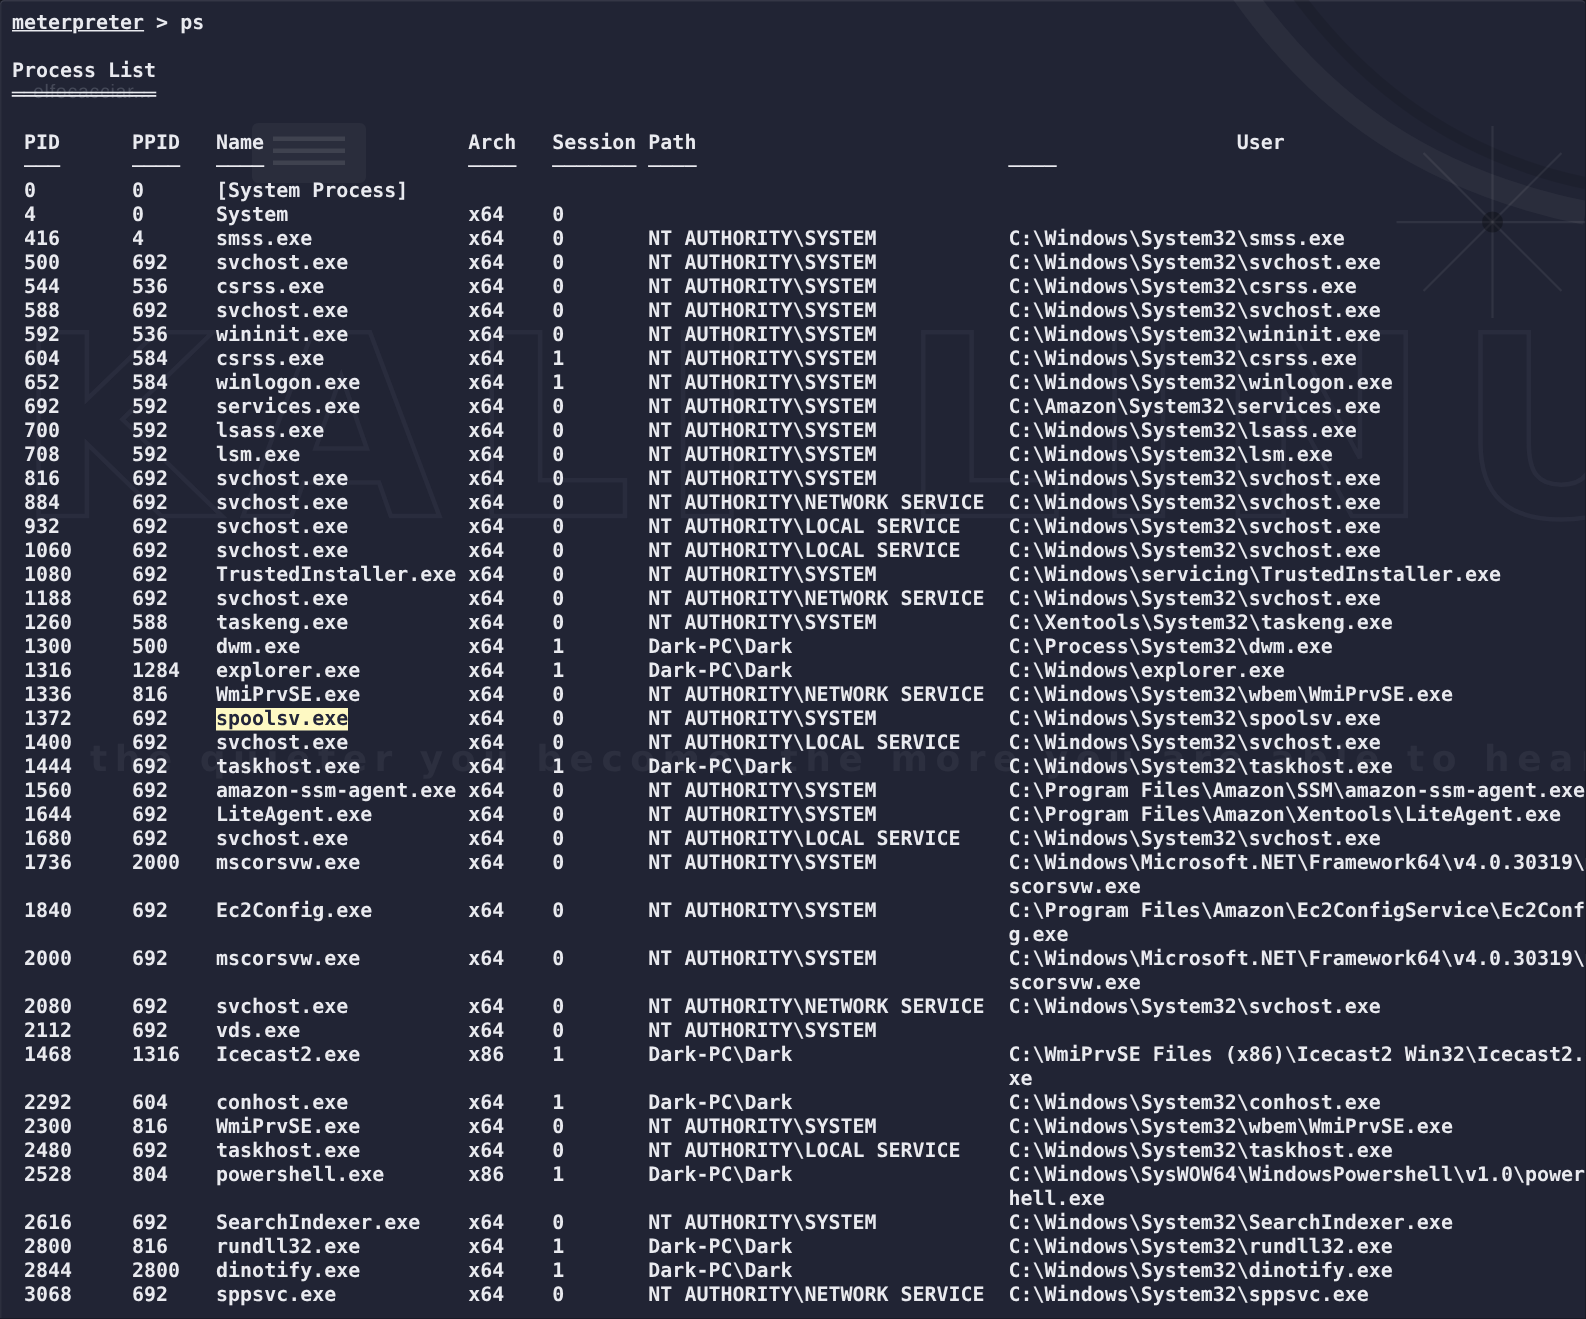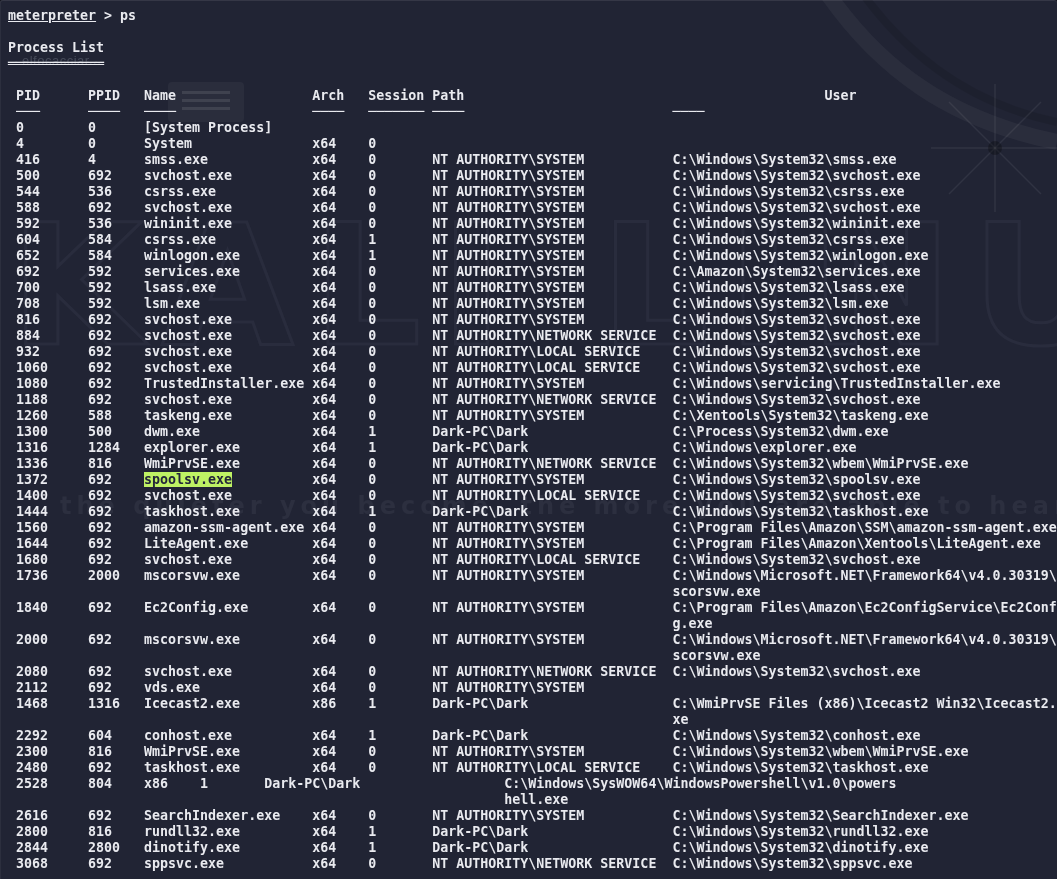--- a/index.html
+++ b/index.html
@@ -63,21 +63,21 @@
   .u{text-decoration:underline;}
   .prow{display:flex;padding-left:1ch;}
   .cell{flex:none;white-space:pre;overflow:hidden;}
   .c-pid{width:6ch;}
   .c-ppid{width:7ch;margin-left:24px;}
   .c-name{width:21ch;}
   .c-arch{width:7ch;}
   .c-session{width:8ch;}
   .c-user{width:30ch;}
   .c-path{width:49ch;white-space:pre-wrap;word-break:break-all;}
-  .hl{background:#bef264;color:#23263a;}
+  .hl{background:#fef9c3;color:#23263a;}
 </style>
 </head>
 <body>
 
 <div id="screen">
 
   <div class="wm" id="wm-doc"></div>
   <div class="wm" id="wm-name">elfocacciar...</div>
   <div class="wm" id="wm-brand">KALI LINUX</div>
   <div class="wm" id="wm-slogan">the quieter you become,  the more you are able to hear</div>
@@ -453,20 +453,21 @@
             <span class="cell c-ppid">692</span>
             <span class="cell c-name">taskhost.exe</span>
             <span class="cell c-arch">x64</span>
             <span class="cell c-session">0</span>
             <span class="cell c-user">NT AUTHORITY\LOCAL SERVICE</span>
             <span class="cell c-path">C:\Windows\System32\taskhost.exe</span>
           </div>
           <div class="prow">
             <span class="cell c-pid">2528</span>
             <span class="cell c-ppid">804</span>
+            <span class="cell c-name">powershell.exe</span>
             <span class="cell c-arch">x86</span>
             <span class="cell c-session">1</span>
             <span class="cell c-user">Dark-PC\Dark</span>
             <span class="cell c-path">C:\Windows\SysWOW64\WindowsPowershell\v1.0\powershell.exe</span>
           </div>
           <div class="prow">
             <span class="cell c-pid">2616</span>
             <span class="cell c-ppid">692</span>
             <span class="cell c-name">SearchIndexer.exe</span>
             <span class="cell c-arch">x64</span>

